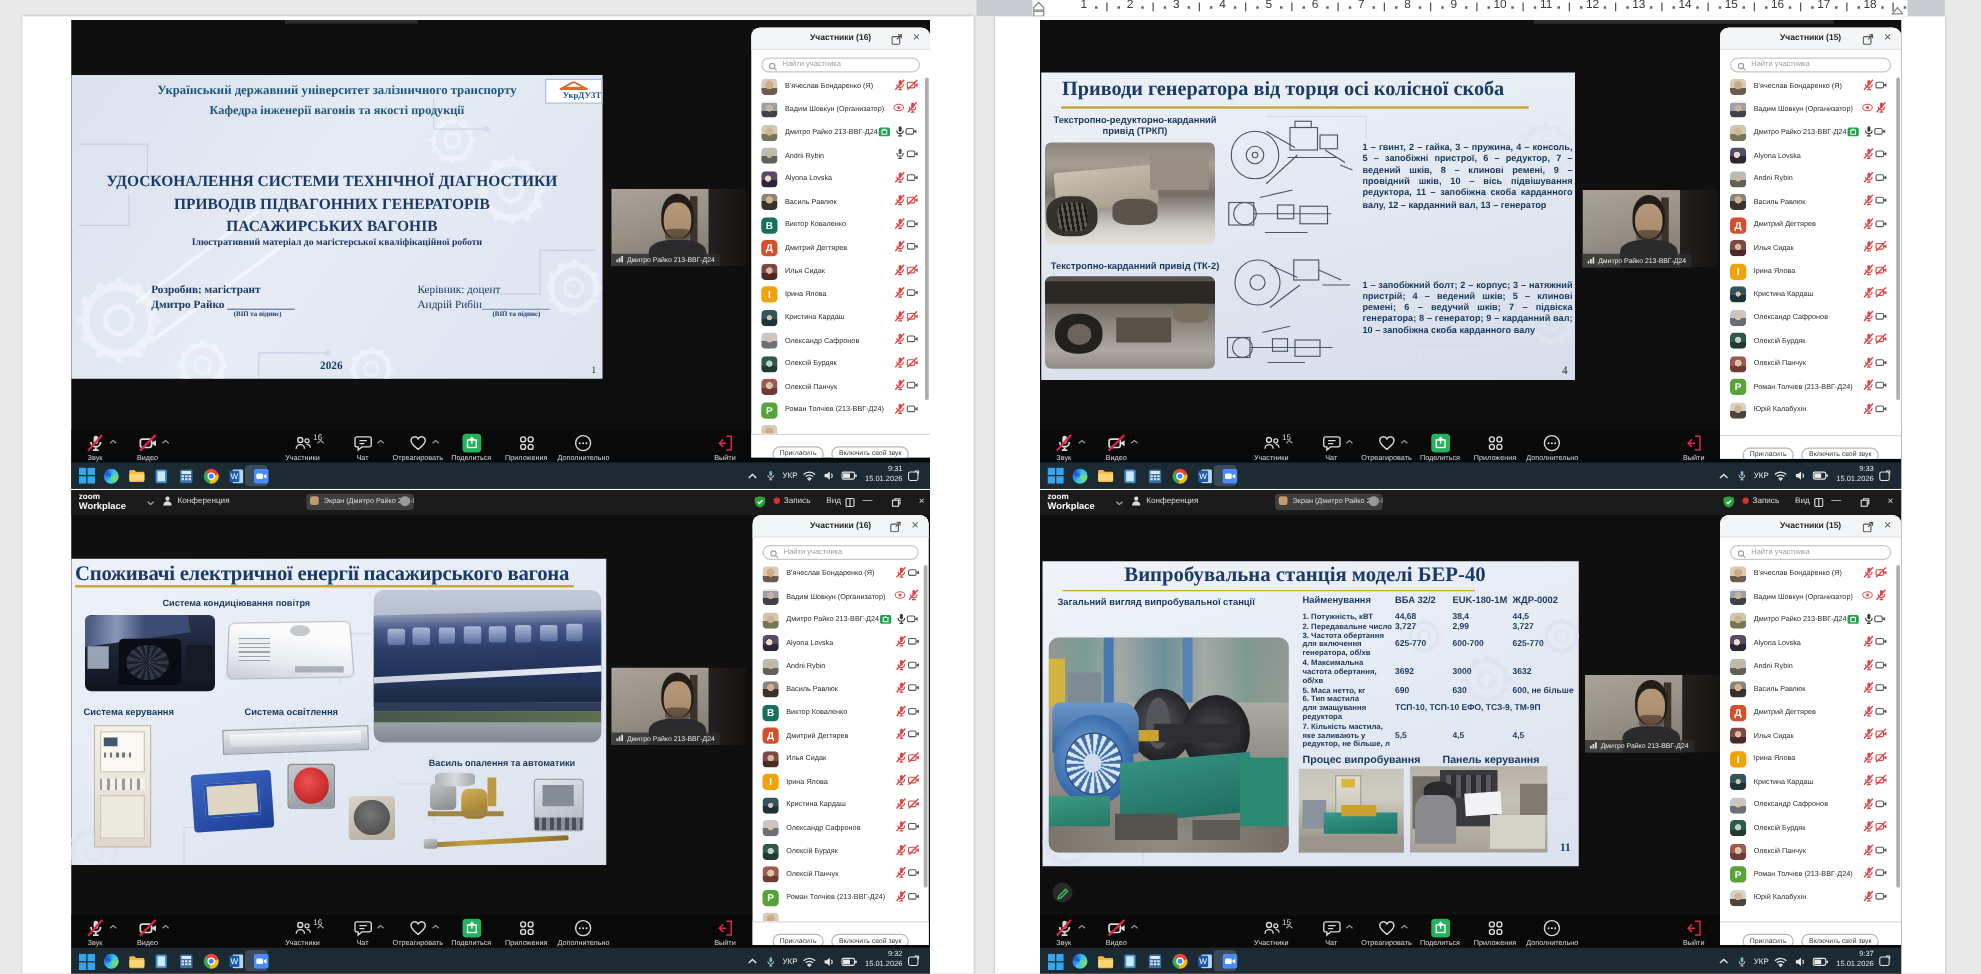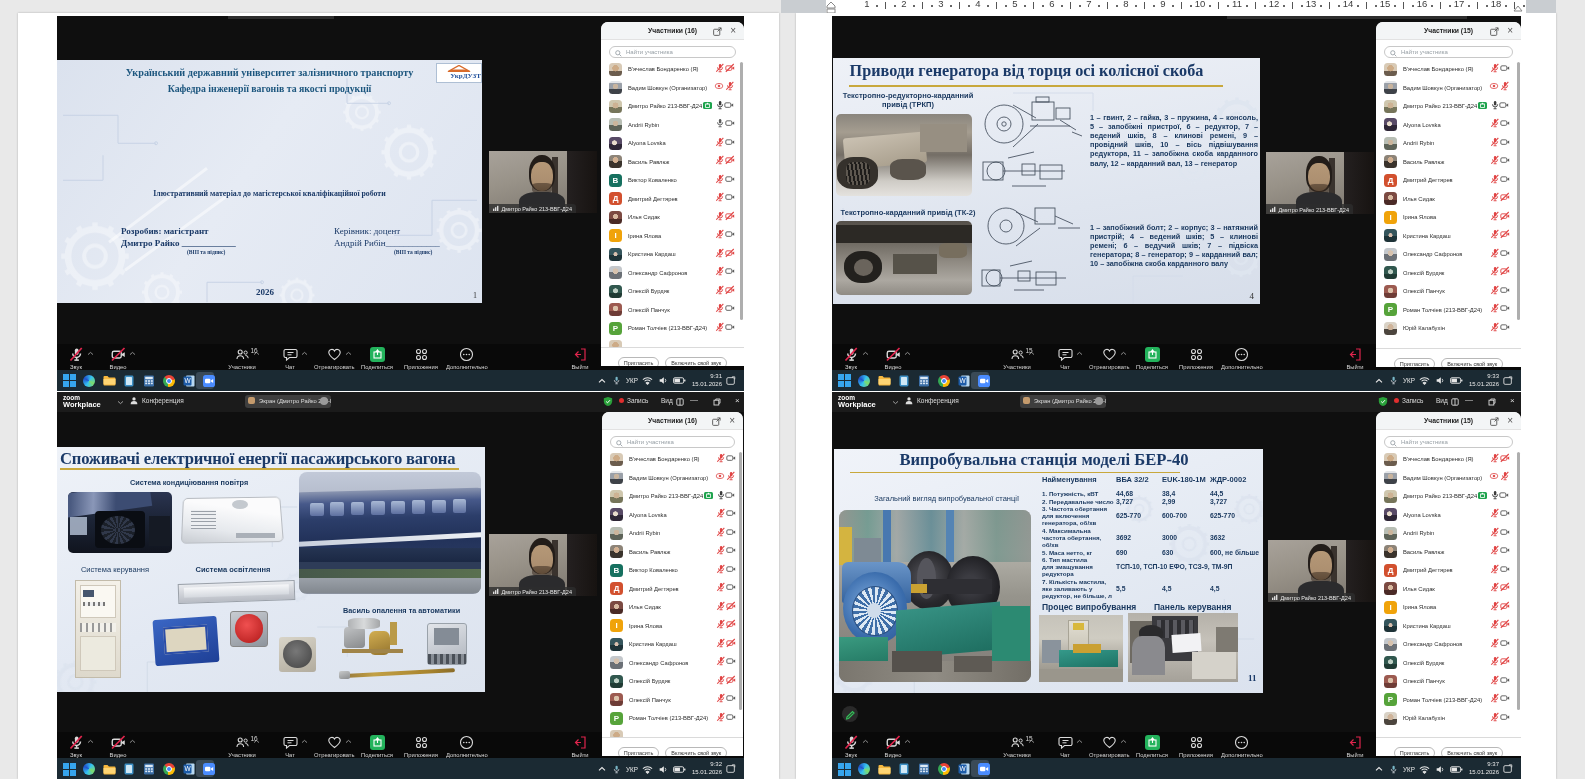--- a/index.html
+++ b/index.html
@@ -165,20 +165,21 @@
       </svg>
       <div class="serif navy" style="position:absolute;left:0;width:100%;top:7px;text-align:center;font-size:10.2px;font-weight:bold;color:#1c567e">Український державний університет залізничного транспорту</div>
       <div class="serif navy" style="position:absolute;left:0;width:100%;top:23px;text-align:center;font-size:9.8px;font-weight:bold;color:#1c567e">Кафедра інженерії вагонів та якості продукції</div>
       <div style="position:absolute;right:0;top:3px;width:46px;height:20px;background:#fff;border:1px solid #aebfd4;overflow:hidden">
         <svg style="display:block;margin:1px auto 0" width="26" height="7" viewBox="0 0 26 7">
           <path d="M2 6.5 L13 0.5 L24 6.5 Z" fill="none" stroke="#d86a2a" stroke-width="1.4"></path>
           <rect x="5" y="4.5" width="16" height="2" fill="#d86a2a"></rect>
         </svg>
         <div class="serif" style="font-size:7px;font-weight:bold;color:#1d4e9b;text-align:right;line-height:1.2">УкрДУЗТ</div>
       </div>
+      <div class="serif" style="position:absolute;left:-4px;width:100%;top:76px;text-align:center;font-size:12.4px;font-weight:bold;color:#1b3a68;line-height:1.46">УДОСКОНАЛЕННЯ СИСТЕМИ ТЕХНІЧНОЇ ДІАГНОСТИКИ<br>ПРИВОДІВ ПІДВАГОННИХ ГЕНЕРАТОРІВ<br>ПАСАЖИРСЬКИХ ВАГОНІВ</div>
       <div class="serif" style="position:absolute;left:0;width:100%;top:129px;text-align:center;font-size:7.8px;font-weight:bold;color:#1b3a68">Ілюстративний матеріал до магістерської кваліфікаційної роботи</div>
       <div class="serif" style="position:absolute;left:64px;top:165px;font-size:9px;font-weight:bold;color:#1b3a68;line-height:1.35">Розробив: магістрант<br>Дмитро Райко ____________</div>
       <div class="serif" style="position:absolute;left:130px;top:189px;font-size:5.5px;font-weight:bold;color:#1b3a68">(ВІП та підпис)</div>
       <div class="serif" style="position:absolute;left:277px;top:165px;font-size:9px;font-weight:normal;color:#1b3a68;line-height:1.35">Керівник: доцент<br>Андрій Рибін____________</div>
       <div class="serif" style="position:absolute;left:337px;top:189px;font-size:5.5px;font-weight:bold;color:#1b3a68">(ВІП та підпис)</div>
       <div class="serif" style="position:absolute;left:199px;top:227px;font-size:9px;font-weight:bold;color:#1b3a68">2026</div>
       <div class="serif" style="position:absolute;right:5px;bottom:3px;font-size:8px;color:#333">1</div>
     </div>
     <div class="vthumb" style="left:432px;top:135px;width:108px;height:62px">
 <div style="position:absolute;left:0;top:0;width:72%;height:100%;background:linear-gradient(165deg,#a8a29a 0%,#989288 45%,#7e7870 100%)"></div>
@@ -1282,21 +1283,21 @@
         <div style="position:absolute;left:50.8%;top:23.9%;width:7.5%;height:11%;background:linear-gradient(180deg,#a8b8d4,#5e70a0);border-radius:2px"></div>
         <div style="position:absolute;left:62.0%;top:23.5%;width:7.5%;height:11%;background:linear-gradient(180deg,#a8b8d4,#5e70a0);border-radius:2px"></div>
         <div style="position:absolute;left:73.19999999999999%;top:23.1%;width:7.5%;height:11%;background:linear-gradient(180deg,#a8b8d4,#5e70a0);border-radius:2px"></div>
         <div style="position:absolute;left:84.39999999999999%;top:22.7%;width:7.5%;height:11%;background:linear-gradient(180deg,#a8b8d4,#5e70a0);border-radius:2px"></div>
         <div style="position:absolute;left:-2%;top:54%;width:106%;height:4.5%;background:linear-gradient(90deg,#c8cfdc,#eef1f5);transform:rotate(-3deg)"></div>
         <div style="position:absolute;left:0;top:63%;width:100%;height:11%;background:linear-gradient(180deg,#253452,#1b2844)"></div>
         <div style="position:absolute;left:0;top:74%;width:100%;height:6%;background:#2e3c58"></div>
         <div style="position:absolute;left:0;top:80%;width:100%;height:7%;background:linear-gradient(90deg,#46584a,#5a7050)"></div>
         <div style="position:absolute;left:0;top:87%;width:100%;height:13%;background:linear-gradient(180deg,#9aa0a8,#82888f)"></div>
       </div>
-      <div style="position:absolute;left:0px;top:118px;width:92px;text-align:right;font-size:7.5px;font-weight:normal;color:#17365d">Система керування</div>
+      <div style="position:absolute;left:0px;top:118px;width:92px;text-align:center;font-size:7.5px;font-weight:bold;color:#17365d">Система керування</div>
       <div style="position:absolute;left:133px;top:118px;width:86px;text-align:center;font-size:7.5px;font-weight:bold;color:#17365d">Система освітлення</div>
       <div style="position:absolute;left:18px;top:133px;width:46px;height:98px;background:linear-gradient(190deg,#f4f1e9,#ddd8cb);border:1px solid #c2bbaa">
         <div style="position:absolute;left:10%;top:5%;width:80%;height:34%;background:#faf8f2;border:1px solid #cfc8ba"></div>
         <div style="position:absolute;left:16%;top:10%;width:26%;height:7%;background:#46566e"></div>
         <div style="position:absolute;left:16%;top:22%;width:50%;height:5%;background:repeating-linear-gradient(90deg,#777 0 2px,#eee 2px 5px)"></div>
         <div style="position:absolute;left:10%;top:44%;width:80%;height:10%;background:repeating-linear-gradient(90deg,#999 0 2px,#f2f0ea 2px 6px)"></div>
         <div style="position:absolute;left:10%;top:58%;width:80%;height:36%;background:#eceadf;border:1px solid #cfc8ba"></div>
       </div>
       <div style="position:absolute;left:121px;top:135px;width:117px;height:20px;background:linear-gradient(180deg,#e8eaee,#b8bcc4);border:1px solid #9aa0a8;transform:rotate(-2deg)">
         <div style="position:absolute;left:4%;top:15%;width:92%;height:60%;background:linear-gradient(180deg,#f6f7f9,#d4d8de)"></div>
@@ -1853,21 +1854,21 @@
           <use href="#gear" transform="translate(415,60) scale(0.6)"></use>
           <use href="#gear" transform="translate(20,225) scale(0.8)"></use>
           <use href="#gear" transform="translate(60,130) scale(0.5)"></use>
         </g>
         <g fill="none" stroke="#d2dbe8" stroke-width="1">
           <path d="M30 110 v60 h-20 M80 244 v-35 h40 M390 150 v40 h30"></path>
         </g>
       </svg>
       <div class="serif" style="position:absolute;left:20px;width:380px;top:1px;text-align:center;font-size:16.6px;font-weight:bold;color:#1b3a68;white-space:nowrap">Випробувальна станція моделі БЕР-40</div>
       <div style="position:absolute;left:16px;width:330px;top:22.5px;height:1.5px;background:#c8a83c"></div>
-      <div style="position:absolute;left:12px;top:45px;width:173px;text-align:right;font-size:7.5px;font-weight:normal;color:#17365d;white-space:nowrap">Загальний вигляд випробувальної станції</div>
+      <div style="position:absolute;left:12px;top:28px;width:173px;text-align:left;font-size:7.5px;font-weight:bold;color:#17365d;white-space:nowrap">Загальний вигляд випробувальної станції</div>
       <div style="position:absolute;left:4.5px;top:61px;width:192px;height:172px;border-radius:8px;overflow:hidden;background:linear-gradient(180deg,#a2a09a 0%,#b2b0a8 25%,#96948c 50%,#8a8680 75%,#827e78 100%)">
         <div style="position:absolute;left:0;top:0;width:100%;height:30%;background:linear-gradient(90deg,#90948e 0%,#6a9a90 15%,#a0a8a8 30%,#5c8a96 48%,#a2aaa6 65%,#74958c 82%,#8c9490 100%);opacity:0.8"></div>
         <div style="position:absolute;left:23%;top:0%;width:4.5%;height:34%;background:#4878b0"></div>
         <div style="position:absolute;left:56%;top:0%;width:4%;height:30%;background:#5484b4"></div>
         <div style="position:absolute;left:0;top:10%;width:7%;height:22%;background:#d4b440"></div>
         <div style="position:absolute;left:8%;top:16%;width:14%;height:16%;background:#7e8a94"></div>
         <div style="position:absolute;left:34%;top:24%;width:26%;height:34%;border-radius:50%;background:radial-gradient(circle at 45% 45%,#4a4a50 18%,#28282c 60%,#1a1a1e)"></div>
         <div style="position:absolute;left:41%;top:28%;width:10%;height:24%;border-radius:50%;background:#55555c"></div>
         <div style="position:absolute;left:56%;top:27%;width:28%;height:36%;border-radius:50%;background:radial-gradient(circle at 45% 45%,#3c3c42 18%,#222226 60%,#161618)"></div>
         <div style="position:absolute;left:44%;top:40%;width:36%;height:9%;background:#2e2e33"></div>

